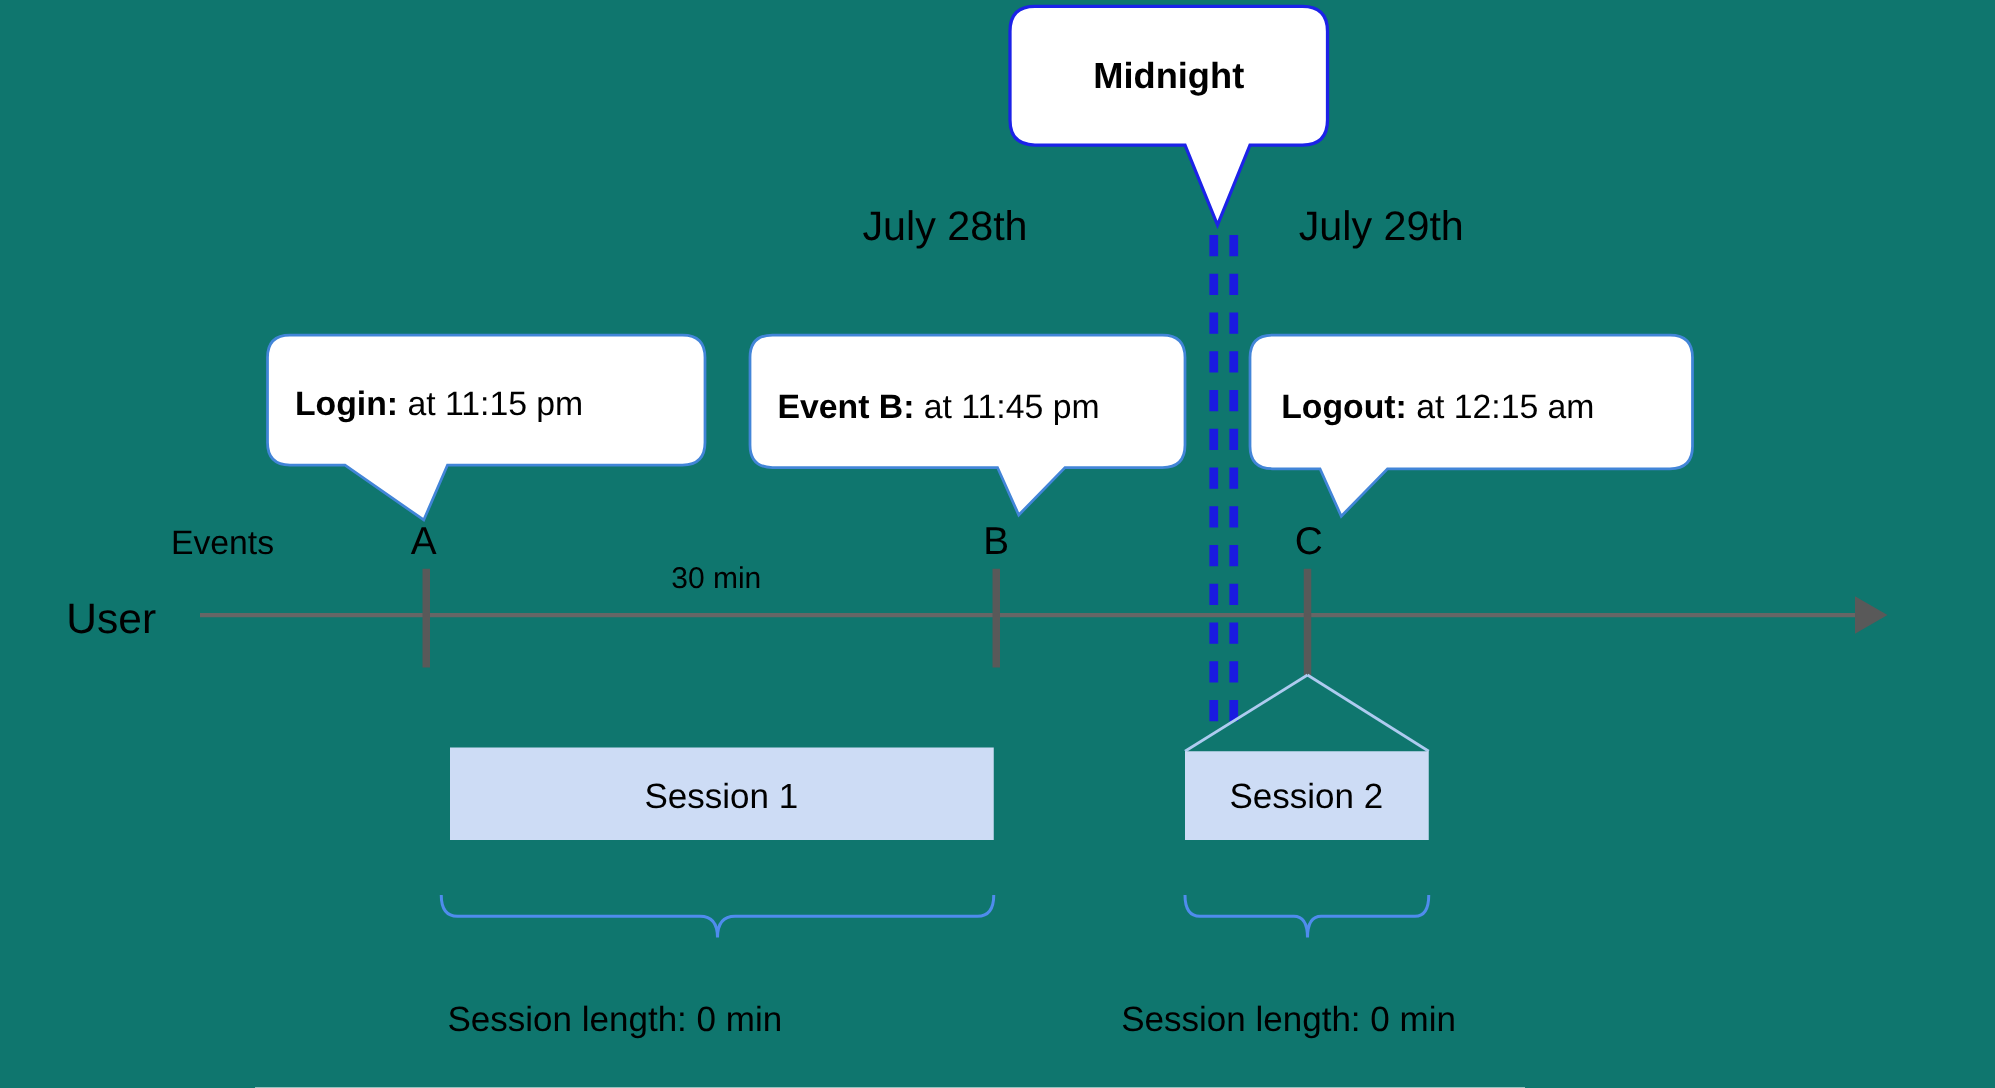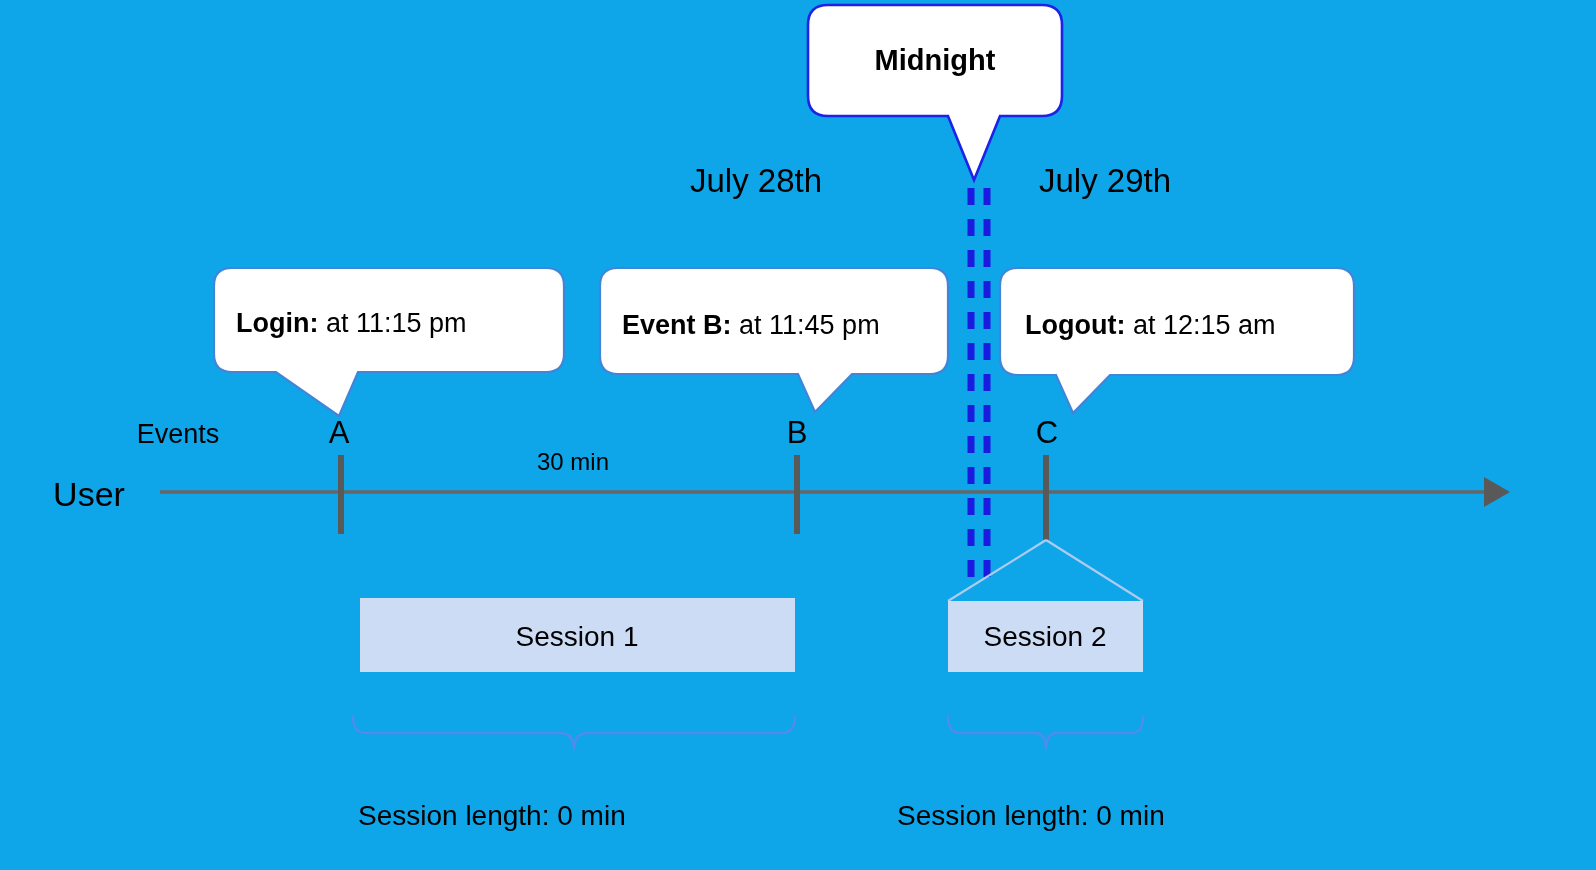--- a/index.html
+++ b/index.html
@@ -7,21 +7,21 @@
     padding: 0;
     background: #ffffff;
   }
   body {
     font-family: "Liberation Sans", sans-serif;
   }
   #stage {
     position: relative;
     width: 1596px;
     height: 870px;
-    background: #0ea5e9;
+    background: #0f766e;
     overflow: hidden;
   }
   #diagram-svg {
     position: absolute;
     left: 0;
     top: 0;
     width: 1596px;
     height: 870px;
   }
   .svg-text {

